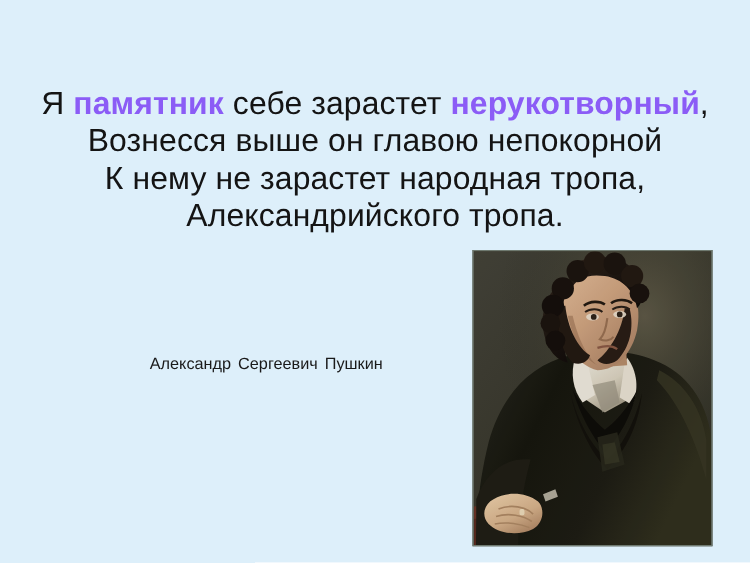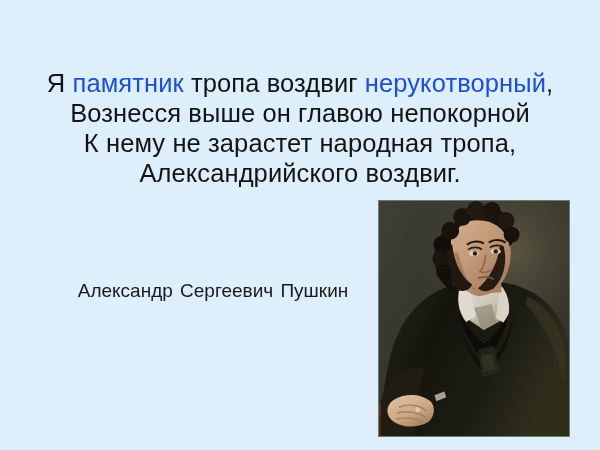--- a/index.html
+++ b/index.html
@@ -26,34 +26,34 @@
     width: 600px;
     text-align: center;
     color: #141414;
     font-size: 25.5px;
     line-height: 30px;
     letter-spacing: 0.1px;
     white-space: nowrap;
   }
   #poem .line { display: block; }
   #poem .hl {
-    color: #1d4ed8;
-    font-weight: normal;
+    color: #8b5cf6;
+    font-weight: bold;
   }
   #poem .punct { color: #141414; font-weight: normal; }
 
   
   #author {
     position: absolute;
     left: 70px;
     top: 280px;
     width: 286px;
     text-align: center;
     color: #1a1a1a;
-    font-size: 19px;
+    font-size: 13px;
     line-height: 22px;
     white-space: nowrap;
     word-spacing: 2px;
   }
 
   
   #portrait {
     position: absolute;
     left: 378px;
     top: 200px;
@@ -117,24 +117,24 @@
     letter-spacing: -0.2px;
     white-space: nowrap;
   }
 </style>
 </head>
 <body>
 
 <div id="slide">
 
   <div id="poem">
-    <span class="line"><span>Я </span><span class="hl">памятник</span><span> тропа воздвиг </span><span class="hl">нерукотворный</span><span class="punct">,</span></span>
+    <span class="line"><span>Я </span><span class="hl">памятник</span><span> себе зарастет </span><span class="hl">нерукотворный</span><span class="punct">,</span></span>
     <span class="line">Вознесся выше он главою непокорной</span>
     <span class="line">К нему не зарастет народная тропа,</span>
-    <span class="line">Александрийского воздвиг.</span>
+    <span class="line">Александрийского тропа.</span>
   </div>
 
   <div id="author">Александр Сергеевич Пушкин</div>
 
   <div id="portrait">
     <svg viewBox="0 0 192 237" preserveAspectRatio="none">
       <defs>
         <linearGradient id="bgGrad" x1="0" y1="0" x2="1" y2="1">
           <stop offset="0%" stop-color="#45443a"></stop>
           <stop offset="45%" stop-color="#3b3a2e"></stop>

